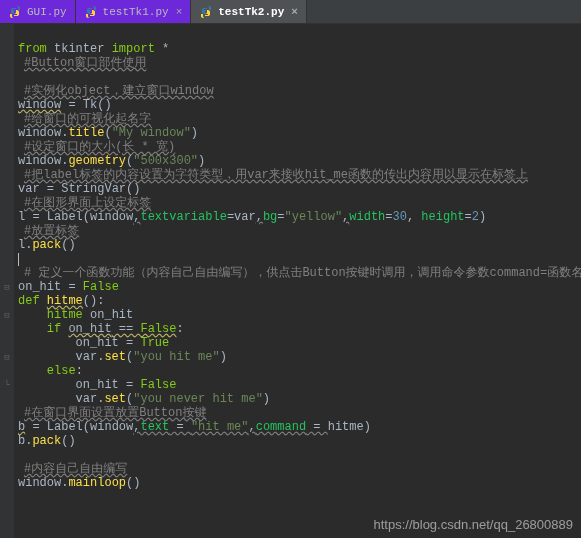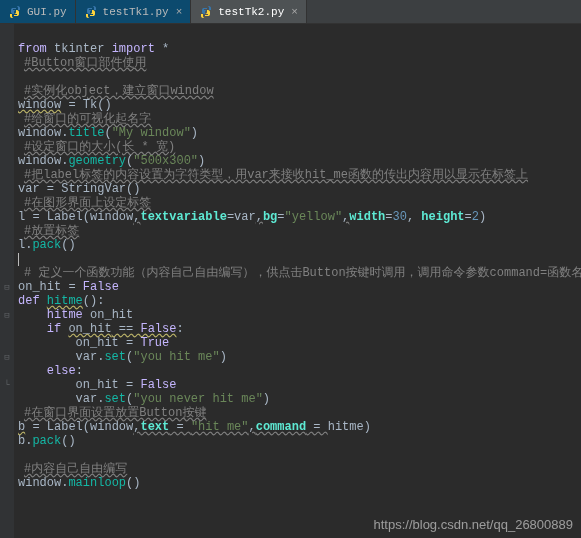--- a/index.html
+++ b/index.html
@@ -17,29 +17,30 @@
     display: flex;
     background: #3c3f41;
     height: 24px;
     border-bottom: 1px solid #323232;
   }
   .tab {
     display: flex;
     align-items: center;
     padding: 0 8px;
     gap: 5px;
-    background: #0c4a6e;
+    background: #6d28d9;
     color: #bbb;
     font-size: 11px;
     border-right: 1px solid #323232;
     cursor: pointer;
   }
   .tab.active {
     background: #4e5254;
     color: #fff;
+    font-weight: bold;
   }
   .tab .py-icon {
     width: 14px;
     height: 14px;
     display: inline-flex;
     align-items: center;
     justify-content: center;
   }
   .tab .close {
     font-size: 11px;
@@ -62,29 +63,29 @@
     align-items: center;
     justify-content: center;
     color: #606366;
     font-size: 9px;
   }
   .code {
     padding: 4px 0 0 4px;
     line-height: 14px;
     white-space: pre;
   }
-  .kw { color: #c4b5fd; }
-  .fn { color: #14b8a6; }
+  .kw { color: #84cc16; }
+  .fn { color: #fde047; }
   .str { color: #6a8759; }
   .num { color: #6897bb; }
   .cm { color: #808080; margin-left: 6px; }
   .cm.wavy { text-decoration: underline wavy #808080; }
   .warn { text-decoration: underline wavy #bbb368; }
   .warn2 { text-decoration: underline wavy #808080; }
-  .param { color: #5eead4; font-weight: bold; }
+  .param { color: #22c55e; }
   .cursor {
     display: inline-block;
     width: 1px;
     height: 13px;
     background: #bbb;
     vertical-align: text-bottom;
   }
   .watermark {
     position: absolute;
     right: 8px;

